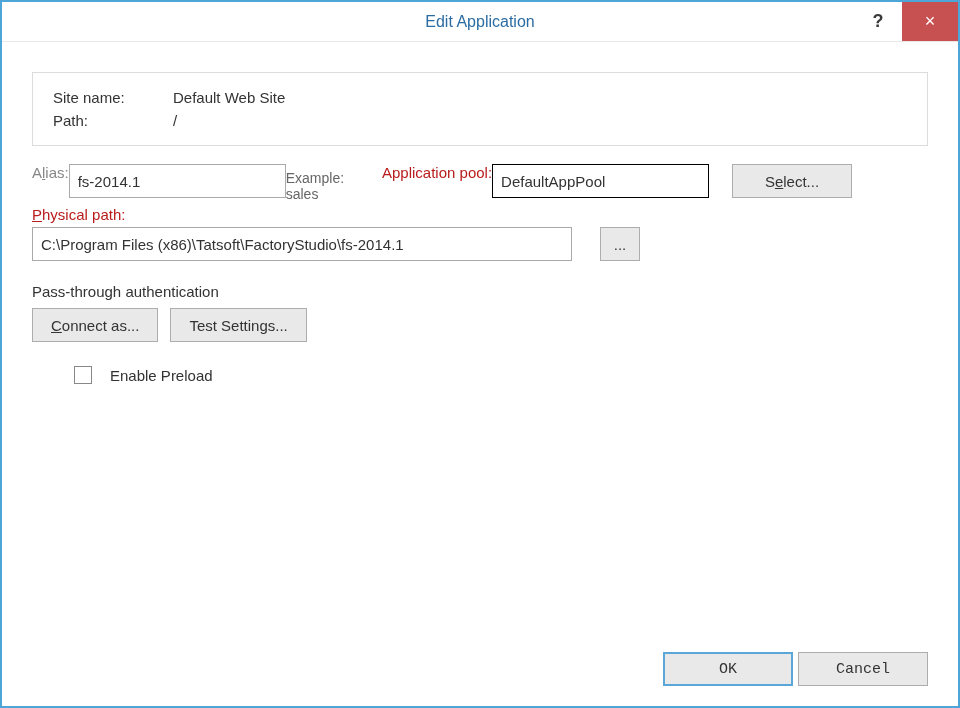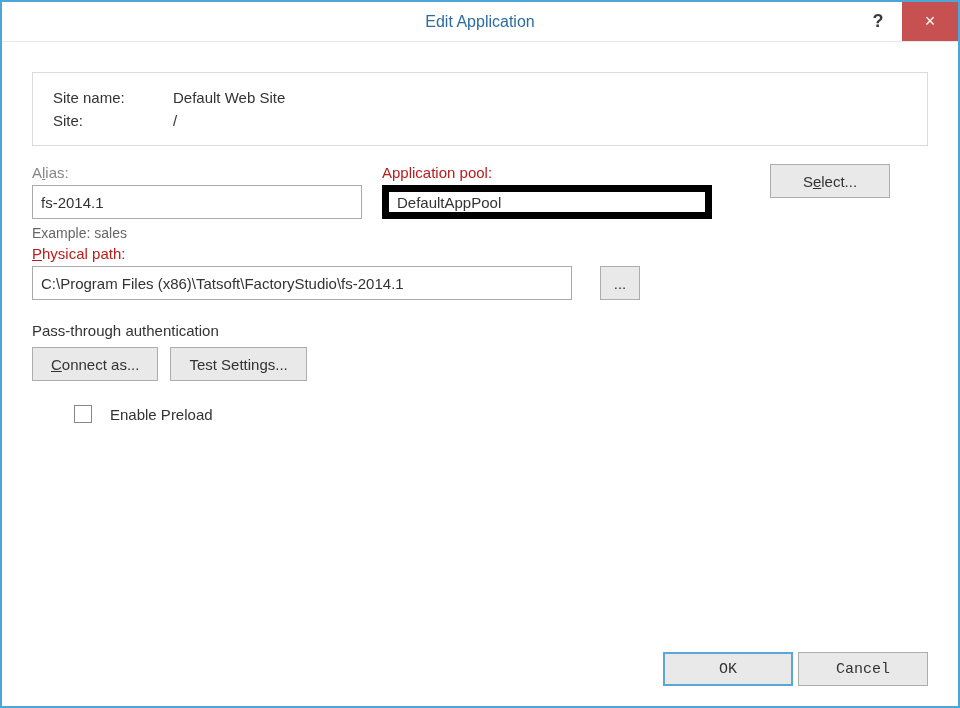--- a/index.html
+++ b/index.html
@@ -78,41 +78,41 @@
     color: #333;
   }
   .info-value {
     color: #333;
   }
   .row {
     display: flex;
     gap: 20px;
     align-items: flex-start;
   }
-  .col { display: flex; flex-direction: column; }
+  .col { display: flex; }
   .col-alias { width: 330px; }
   .col-pool { width: 330px; }
   .col-select { flex: 1; display:flex; align-items:center; }
   .field-label {
     margin-bottom: 4px;
     color: #b91c1c;
   }
   .field-label.disabled { color: #888; }
   .accel { text-decoration: underline; }
   .text-input {
     height: 34px;
     border: 1px solid #aaa;
     padding: 4px 8px;
     font-family: inherit;
     font-size: 15px;
     background: #fff;
     color: #333;
   }
   .text-input.focus {
-    border: 7px solid #000000;
+    border: 1px solid #000000;
     outline: none;
   }
   .btn {
     height: 34px;
     min-width: 120px;
     background: #e9e9e9;
     border: 1px solid #adadad;
     padding: 4px 18px;
     font-family: inherit;
     font-size: 15px;
@@ -179,21 +179,21 @@
   </div>
 
   <div class="content">
 
     <div class="info-box">
       <div class="info-row">
         <div class="info-label">Site name:</div>
         <div class="info-value">Default Web Site</div>
       </div>
       <div class="info-row">
-        <div class="info-label">Site:</div>
+        <div class="info-label">Path:</div>
         <div class="info-value">/</div>
       </div>
     </div>
 
     <div class="row">
       <div class="col col-alias">
         <div class="field-label disabled">
           <span>A</span><span class="accel">l</span><span>ias:</span>
         </div>
         <input type="text" class="text-input" value="fs-2014.1" style="">

